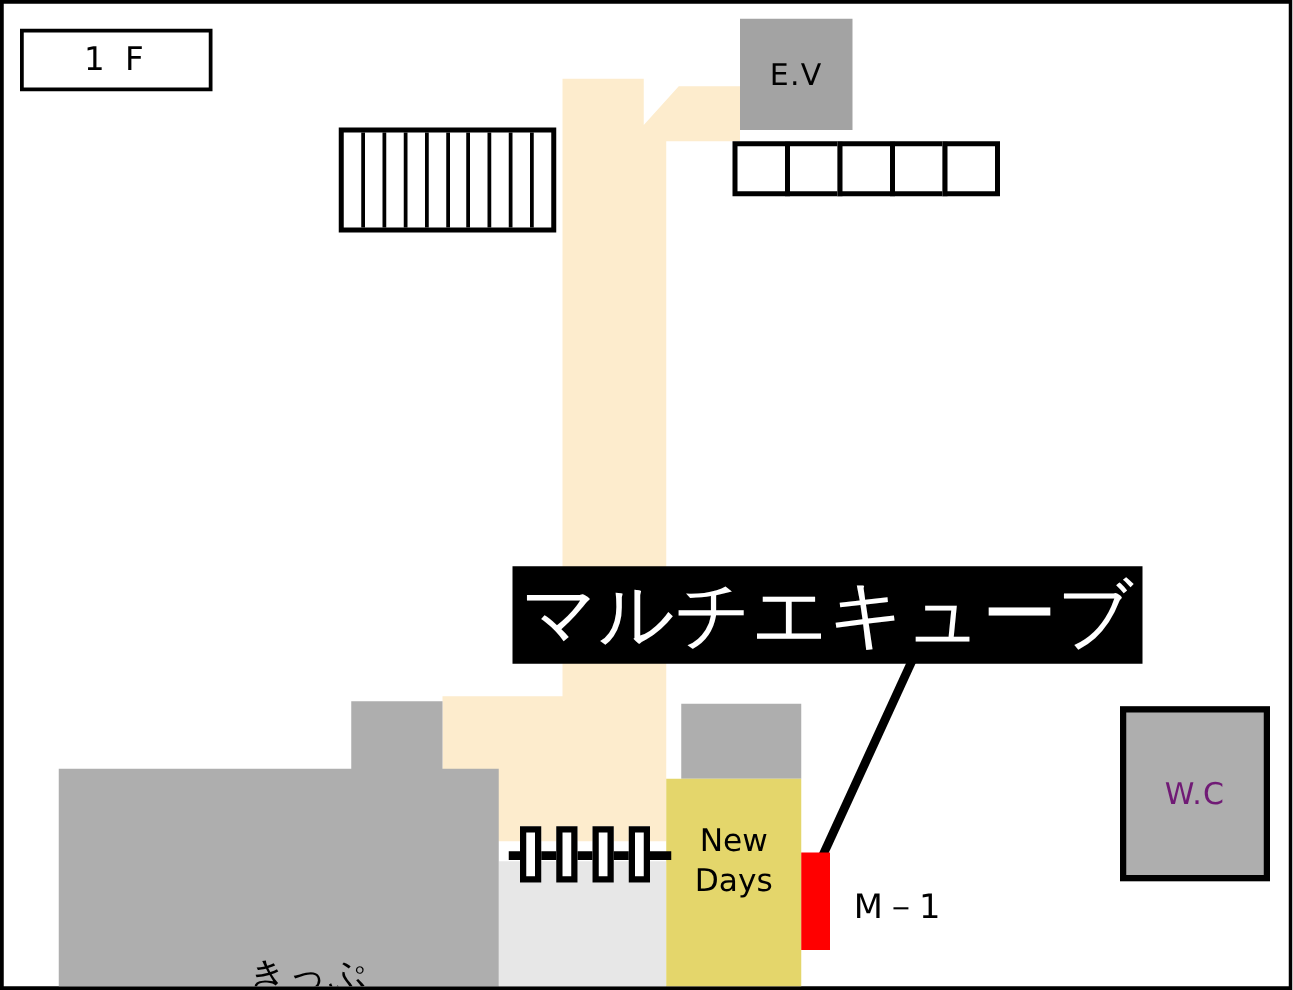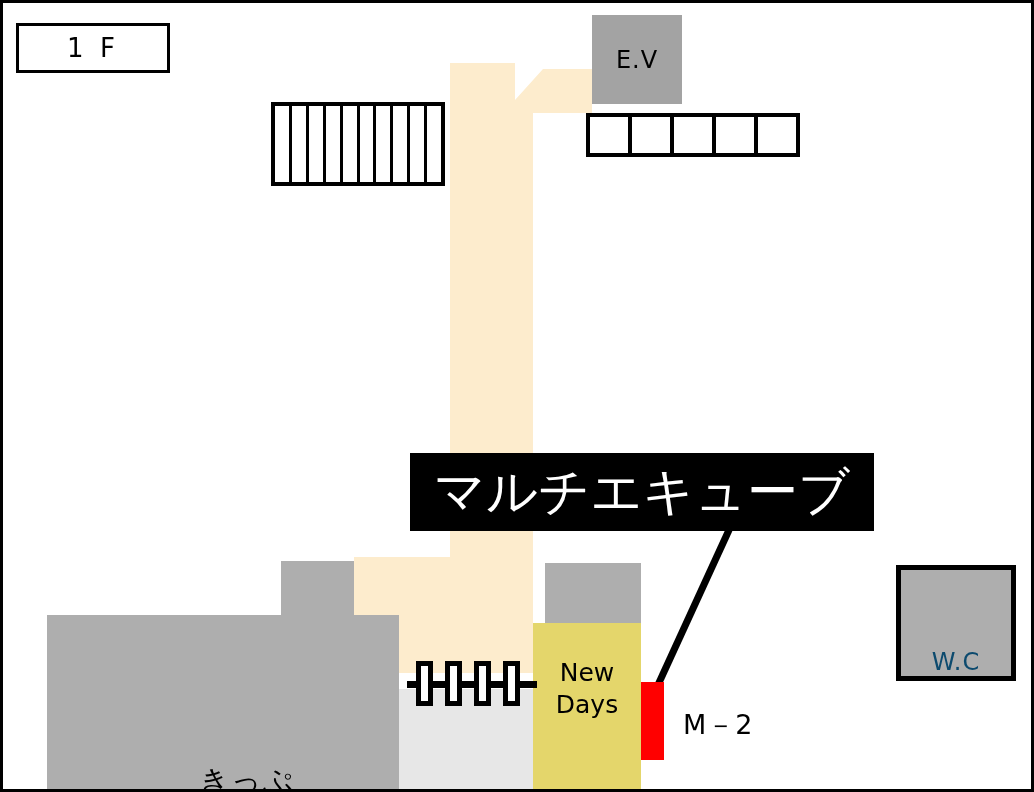--- a/index.html
+++ b/index.html
@@ -49,26 +49,26 @@
     width: 90px; height: 89px;
     background: #a3a3a3;
     display: flex; align-items: center; justify-content: center;
     font-size: 24px; color: #000000;
     letter-spacing: 1px;
     z-index: 10;
   }
 
   #wc-box {
     left: 893px; top: 562px;
-    width: 120px; height: 116px;
+    width: 120px; height: 140px;
     background: #aeaeae;
     border: 5px solid #000000;
     box-sizing: border-box;
-    display: flex; align-items: flex-end; justify-content: center;
-    font-size: 24px; color: #0c4a6e;
+    display: flex; align-items: center; justify-content: center;
+    font-size: 24px; color: #701a75;
     letter-spacing: 1px;
     z-index: 10;
   }
 
   
   #stairs-left {
     left: 268px; top: 99px;
     width: 174px; height: 84px;
     border: 4px solid #000000;
     box-sizing: border-box;
@@ -151,25 +151,25 @@
   
   #leader-line {
     left: 0; top: 0; width: 1034px; height: 792px;
     z-index: 18;
     pointer-events: none;
   }
 
   
   #banner {
     left: 407px; top: 450px;
-    width: 464px; height: 78px;
+    width: 504px; height: 78px;
     background: #000000;
     color: #ffffff;
     display: flex; align-items: center; justify-content: center;
-    font-size: 51px;
+    font-size: 60px;
     letter-spacing: 0px;
     z-index: 30;
   }
 
   
   .area-label {
     color: #000000;
     z-index: 20;
     white-space: pre-line;
   }
@@ -248,19 +248,19 @@
   <div class="abs" id="newdays">
     <span>New</span>
     <span>Days</span>
   </div>
 
   <svg class="abs" id="leader-line" viewBox="0 0 1034 792" xmlns="http://www.w3.org/2000/svg">
     <line x1="726" y1="527" x2="654" y2="684" stroke="#000000" stroke-width="7" stroke-linecap="square"></line>
   </svg>
 
   <div class="abs" id="m1-marker"></div>
-  <div class="abs" id="m1-label">M－2</div>
+  <div class="abs" id="m1-label">M－1</div>
 
   <div class="abs" id="banner">
     <span>マルチエキューブ</span>
   </div>
 
 </div>
 
 </body></html>

